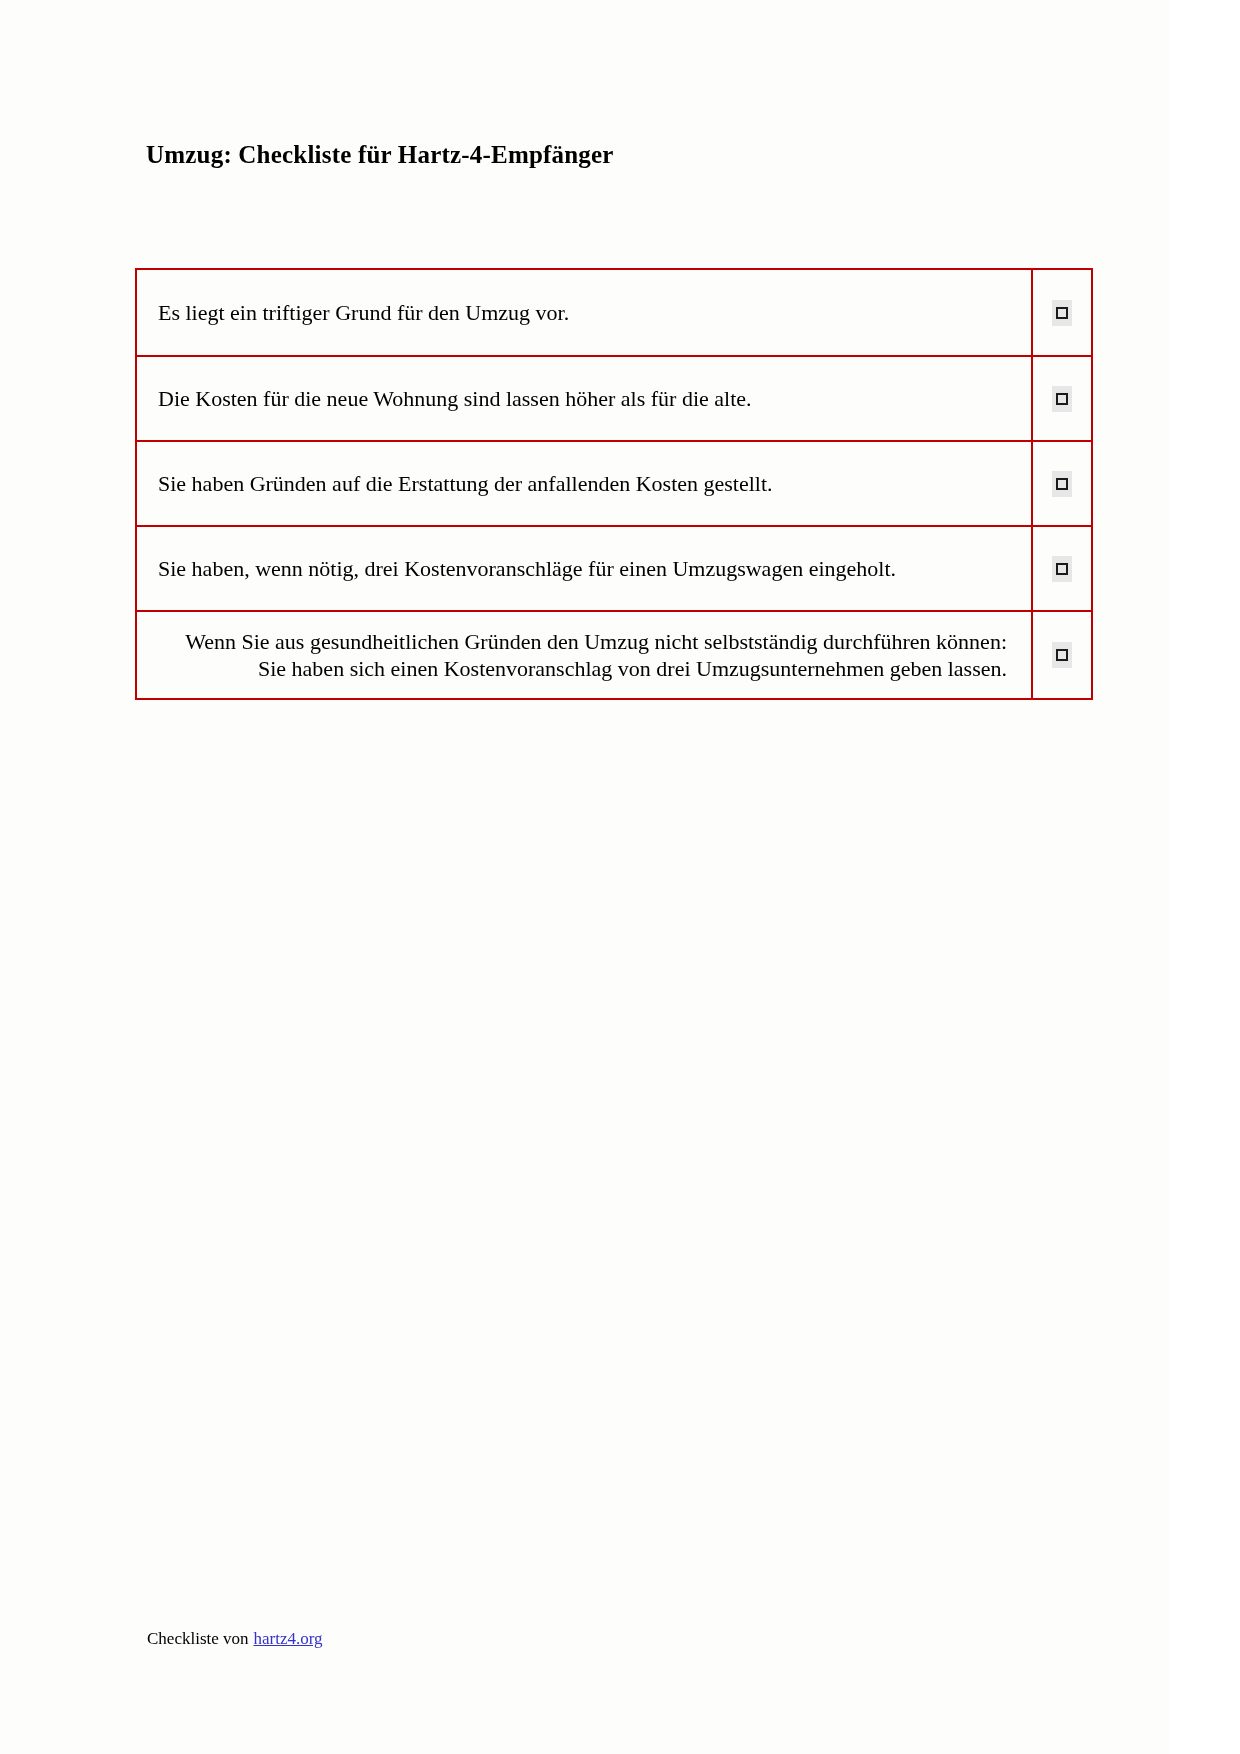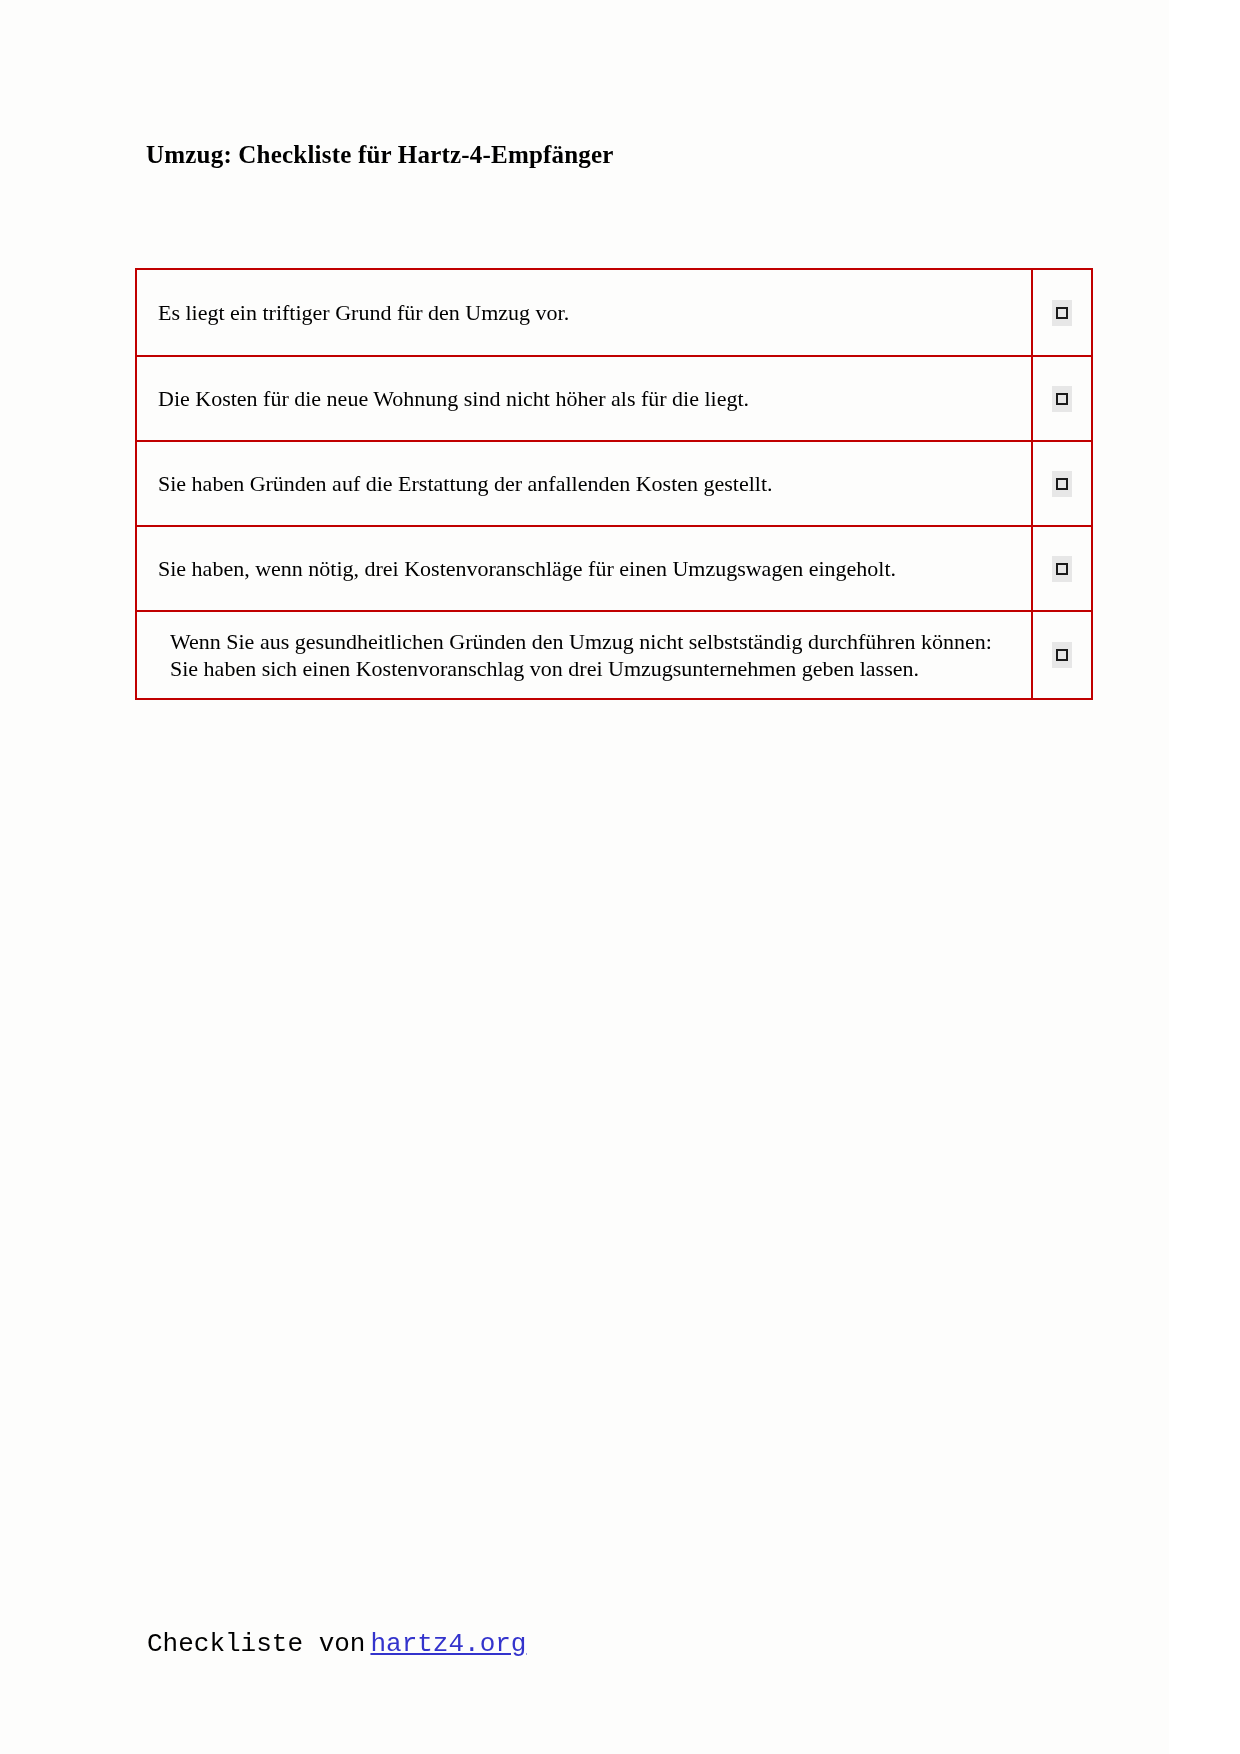--- a/index.html
+++ b/index.html
@@ -45,20 +45,21 @@
   }
   .row:first-child{border-top:none;}
   .row:last-child{min-height:88px;padding-left:12px;}
   .text-cell{
     flex:1;
     display:flex;
     align-items:center;
     padding:6px 24px 6px 21px;
     font-size:22px;
     line-height:27px;
+    text-align:right;
   }
   .box-cell{
     width:60px;
     border-left:2px solid var(--red);
     display:flex;
     align-items:center;
     justify-content:center;
   }
   .shade{
     width:20px;
@@ -73,22 +74,22 @@
     height:12px;
     border:2px solid var(--cbborder);
     background:transparent;
     display:block;
     cursor:pointer;
   }
   .footer{
     position:absolute;
     left:147px;
     top:1629px;
-    font-family:Liberation Mono, monospace;
-    font-size:26px;
+    font-family:Liberation Serif, serif;
+    font-size:17px;
     white-space:nowrap;
   }
   .footer a{
     color:var(--link);
     text-decoration:underline;
     margin-left:5px;
     cursor:pointer;
   }
 </style>
 </head>
@@ -102,21 +103,21 @@
   <div class="row">
     <div class="cell text-cell">Es liegt ein triftiger Grund für den Umzug vor.</div>
     <div class="cell box-cell">
       <span class="shade">
         <span class="cb"></span>
       </span>
     </div>
   </div>
 
   <div class="row">
-    <div class="cell text-cell">Die Kosten für die neue Wohnung sind nicht höher als für die liegt.</div>
+    <div class="cell text-cell">Die Kosten für die neue Wohnung sind lassen höher als für die alte.</div>
     <div class="cell box-cell">
       <span class="shade">
         <span class="cb"></span>
       </span>
     </div>
   </div>
 
 
   <div class="row">
     <div class="cell text-cell">Sie haben Gründen auf die Erstattung der anfallenden Kosten gestellt.</div>

